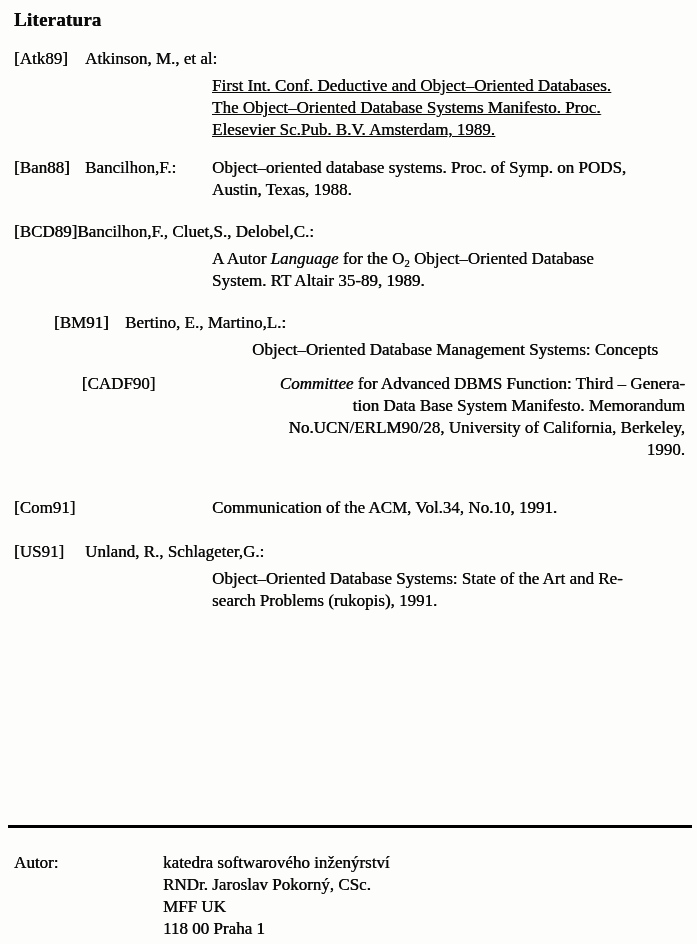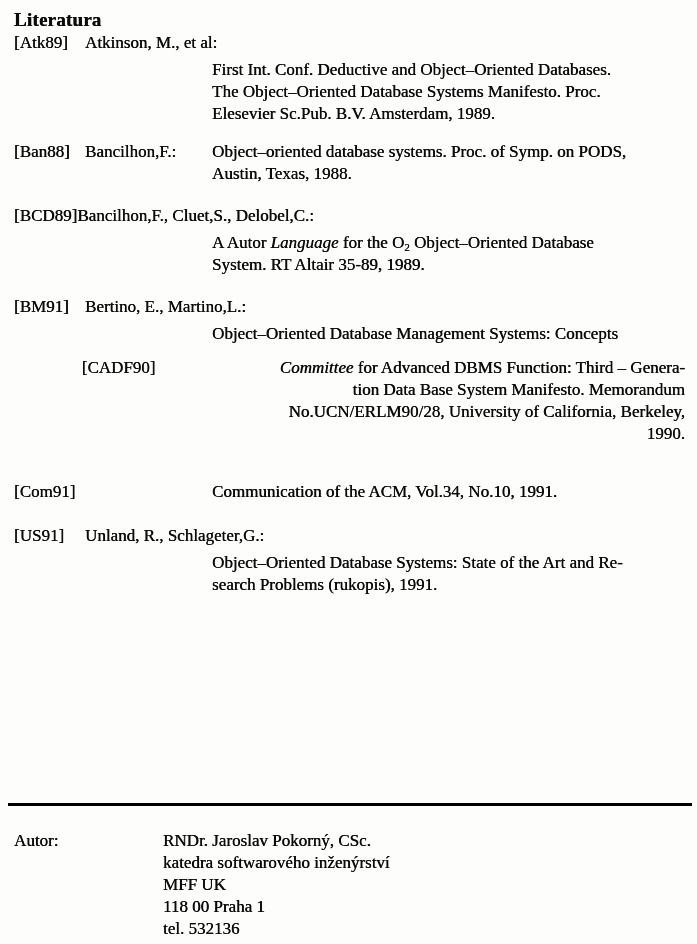--- a/index.html
+++ b/index.html
@@ -20,25 +20,26 @@
     height: 100%;
     display: flex;
     flex-direction: column;
     padding: 8px 12px 4px 14px;
   }
   .heading {
     font-size: 19px;
     line-height: 24px;
     font-weight: bold;
     letter-spacing: 0.2px;
+    margin-bottom: 16px;
   }
   .ref-list { }
   .ref-entry { margin-bottom: 20px; }
-  .ref-entry:nth-child(1) { margin-bottom: 16px; }
-  .ref-entry:nth-child(4) { margin-bottom: 12px; }
+  .ref-entry:nth-child(1) { margin-bottom: 16px; text-decoration: underline; }
+  .ref-entry:nth-child(4) { margin-bottom: 12px; margin-left: 40px; }
   .ref-entry:nth-child(5) { margin-bottom: 36px; text-align: right; }
   .ref-entry:nth-child(6) { margin-bottom: 22px; }
   .ref-entry:nth-child(8) { margin-bottom: 22px; }
   .ref-row { white-space: nowrap; }
   .ref-label {
     display: inline-block;
     width: 71px;
     vertical-align: top;
     white-space: nowrap;
   }
@@ -107,21 +108,20 @@
         <div class="ref-cont"><span>Object–Oriented Database Systems: State of the Art and Re-</span></div>
         <div class="ref-cont"><span>search Problems (rukopis), 1991.</span></div>
       </div>
     </div>
 
   <div class="footer">
     <div class="rule"></div>
     <div class="autor-row">
       <span class="autor-label">Autor:</span>
       <div class="autor-lines">
+          <div class="autor-line">katedra softwarového inženýrství</div>
           <div class="autor-line">RNDr. Jaroslav Pokorný, CSc.</div>
-          <div class="autor-line">katedra softwarového inženýrství</div>
           <div class="autor-line">MFF UK</div>
           <div class="autor-line">118 00 Praha 1</div>
-          <div class="autor-line">tel. 532136</div>
         </div>
     </div>
   </div>
 </div>
 
 </body></html>

